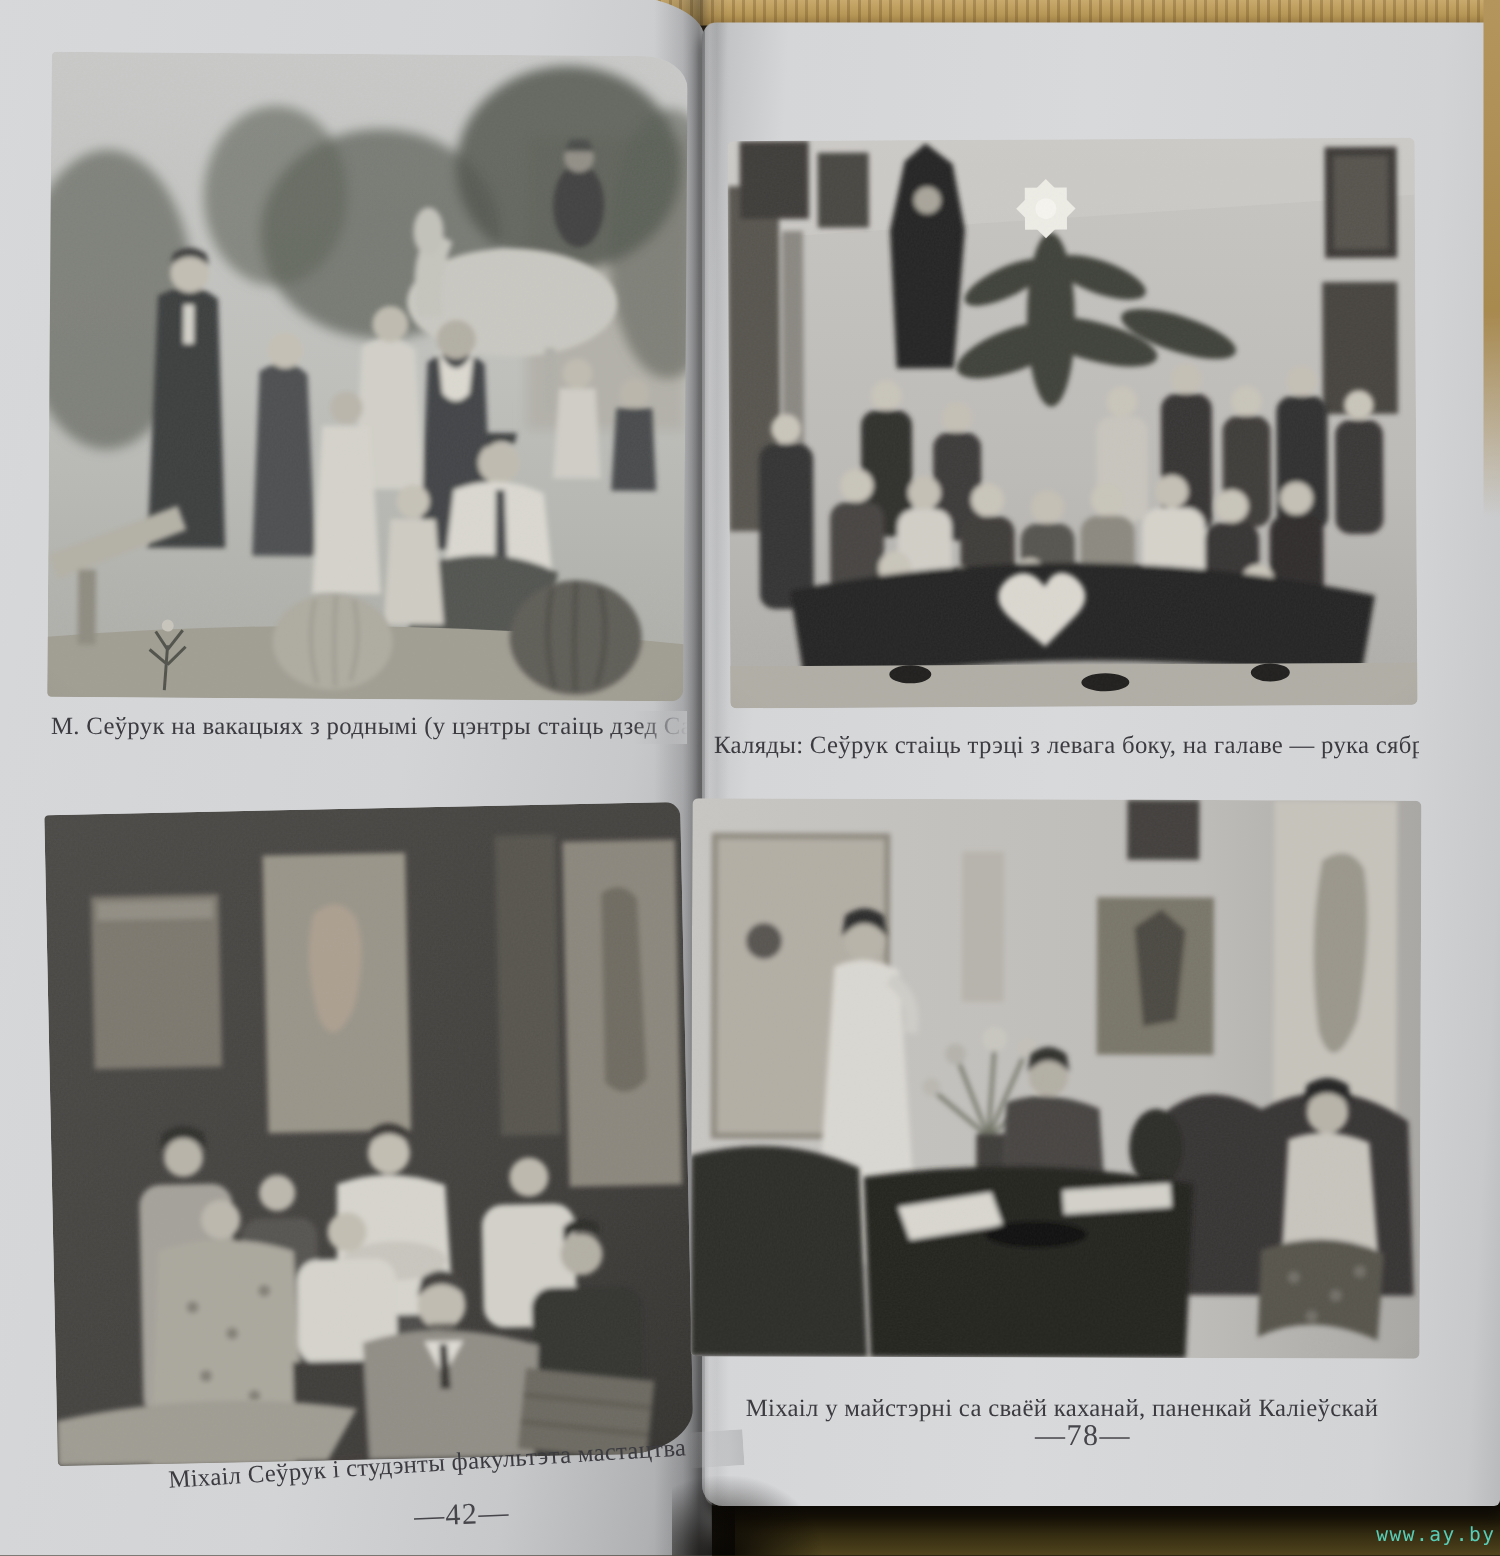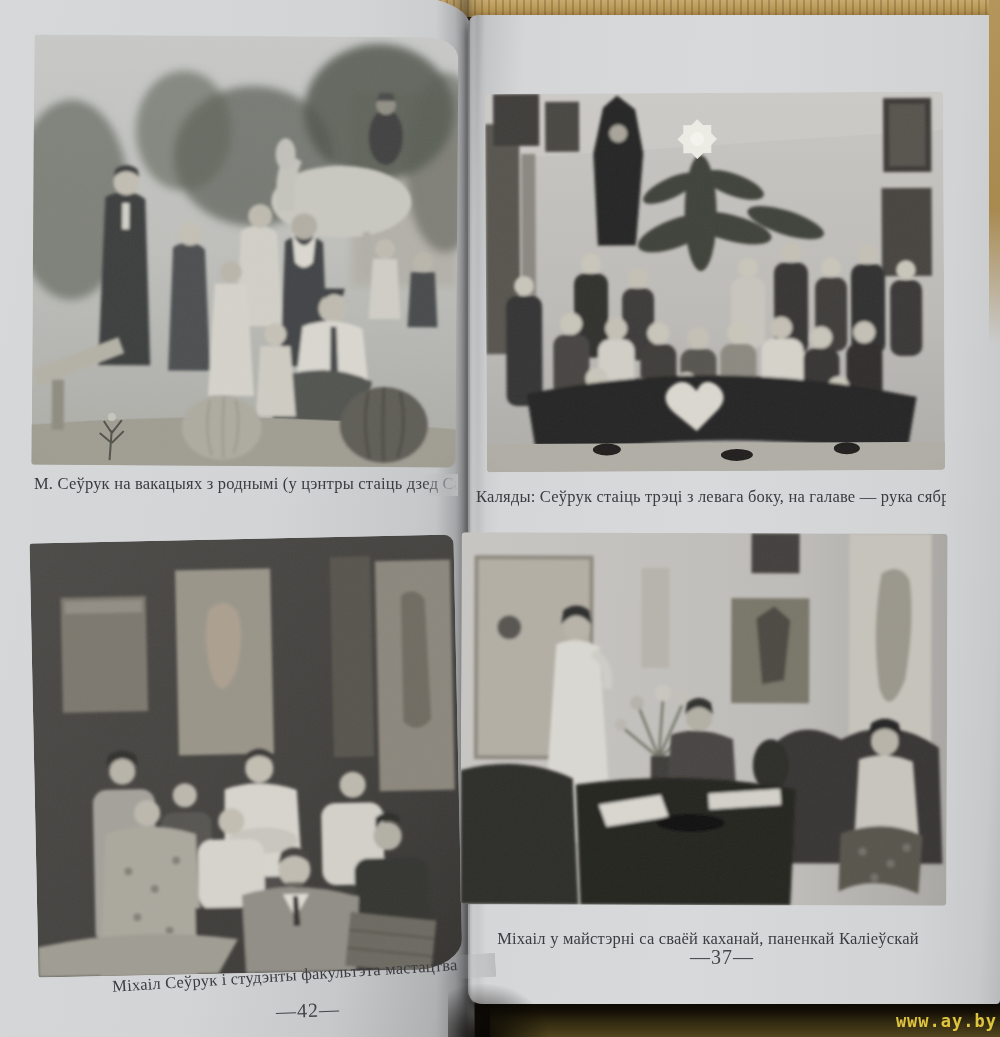--- a/index.html
+++ b/index.html
@@ -43,21 +43,21 @@
   .caption .fade-r{position:absolute;right:0;top:0;bottom:0;width:36px;
     background:linear-gradient(90deg,rgba(186,187,189,0),rgba(186,187,189,.95));}
   #cap1{left:34px;top:474px;width:424px;height:22px;}
   #cap2{left:476px;top:487px;width:470px;height:22px;}
   #cap3{left:74px;top:966px;width:422px;height:24px;transform:rotate(-3.6deg);}
   #cap4{left:488px;top:917px;width:440px;height:22px;margin-top:12px;}
   .pageno{position:absolute;color:#45454a;font-size:20px;letter-spacing:1px;text-align:center;}
   #pn42{left:158px;top:999px;width:300px;transform:rotate(-2.4deg);}
   #pn43{left:592px;top:946px;width:260px;}
   .watermark{position:absolute;right:3px;bottom:6px;font-family:"DejaVu Sans Mono",monospace;
-    font-size:17px;color:#fde047;opacity:.85;letter-spacing:1px;font-weight:bold;}
+    font-size:13px;color:#5eead4;opacity:.85;letter-spacing:1px;}
 </style>
 </head>
 <body>
 
 <div class="stage">
 
   <div class="wood-top"></div>
   <div class="wood-bottom"></div>
   <div class="wood-bottom-fade"></div>
 
@@ -399,16 +399,16 @@
       </g>
       <path d="M0 238 Q60 222 112 246 L118 372 H0 Z" fill="#2b2a28" filter="url(#p4b2)"></path>
       <rect width="486" height="372" filter="url(#p4n)"></rect>
     </svg>
   </div>
   <div class="caption" id="cap4">
     <span>Міхаіл у майстэрні са сваёй каханай, паненкай Каліеўскай</span>
   </div>
 
   <div class="pageno" id="pn42">—42—</div>
-  <div class="pageno" id="pn43">—37—</div>
+  <div class="pageno" id="pn43">—78—</div>
 
   <div class="watermark">www.ay.by</div>
 </div>
 
 </body></html>

